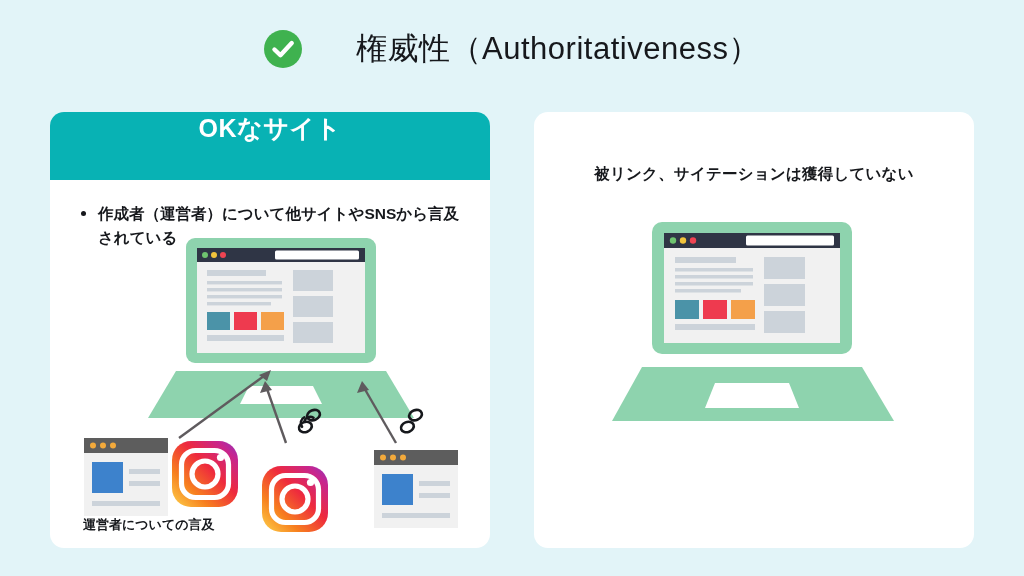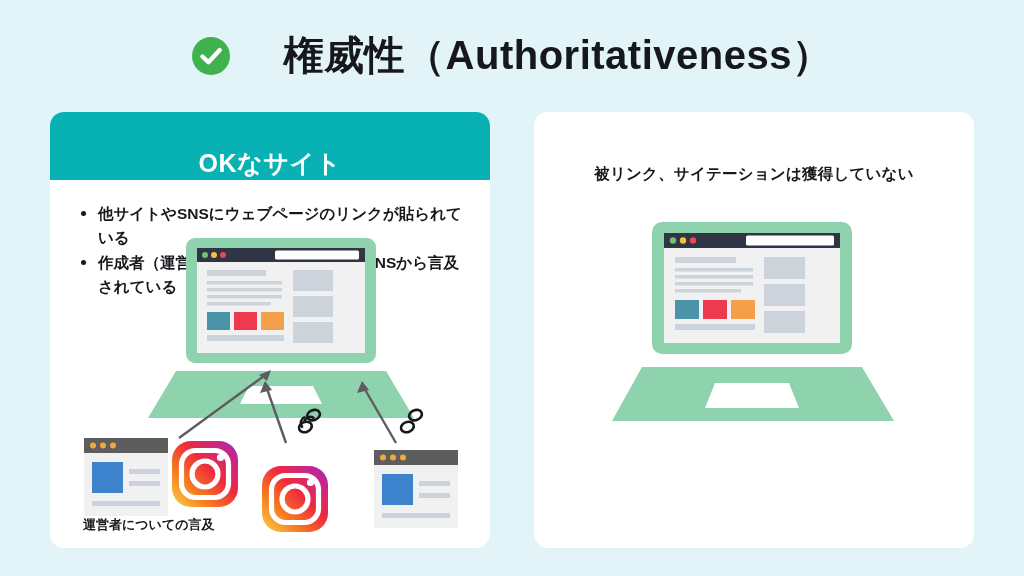--- a/index.html
+++ b/index.html
@@ -17,22 +17,22 @@
   .title-row {
     position: absolute;
     top: 28px; left: 0; right: 0;
     display: flex;
     align-items: center;
     justify-content: center;
     gap: 16px;
   }
   .check-icon { width: 38px; height: 38px; display: block; flex: 0 0 auto; }
   .title-text {
-    font-size: 40px;
-    font-weight: bold;
+    font-size: 31px;
+    font-weight: normal;
     color: #16181c;
     letter-spacing: 0.5px;
     white-space: nowrap;
     margin-left: 38px;
   }
 
   
   .card {
     position: absolute;
     top: 112px;
@@ -44,21 +44,21 @@
     display: flex;
     flex-direction: column;
   }
   .card.left  { left: 50px; }
   .card.right { left: 534px; }
 
   .card-header {
     height: 68px;
     background: #08b2b4;
     display: flex;
-    align-items: flex-end;
+    align-items: flex-start;
     justify-content: center;
     flex: 0 0 auto;
   }
   .card-header-label {
     color: #ffffff;
     font-size: 25px;
     font-weight: bold;
     letter-spacing: 0.5px;
   }
   .card-body {
@@ -125,21 +125,20 @@
   <div class="title-text">権威性（Authoritativeness）</div>
 </div>
 
 <div class="card left">
   <div class="card-header">
     <span class="card-header-label">OKなサイト</span>
   </div>
   <div class="card-body">
 
     <ul class="bullet-list">
-      <li class="bullet-item">他サイトやSNSにウェブページのリンクが貼られている</li>
       <li class="bullet-item">作成者（運営者）について他サイトやSNSから言及されている</li>
     </ul>
 
     <svg class="illus illus-left" viewBox="0 0 408 330">
 
       <rect x="120" y="0" width="190" height="125" rx="9" fill="#8ed3ae"></rect>
 
       <rect x="131" y="10" width="168" height="105" fill="#f1f1f1"></rect>
       <rect x="131" y="10" width="168" height="14" fill="#2f3545"></rect>
       <circle cx="139" cy="17" r="3" fill="#6fc36f"></circle>

